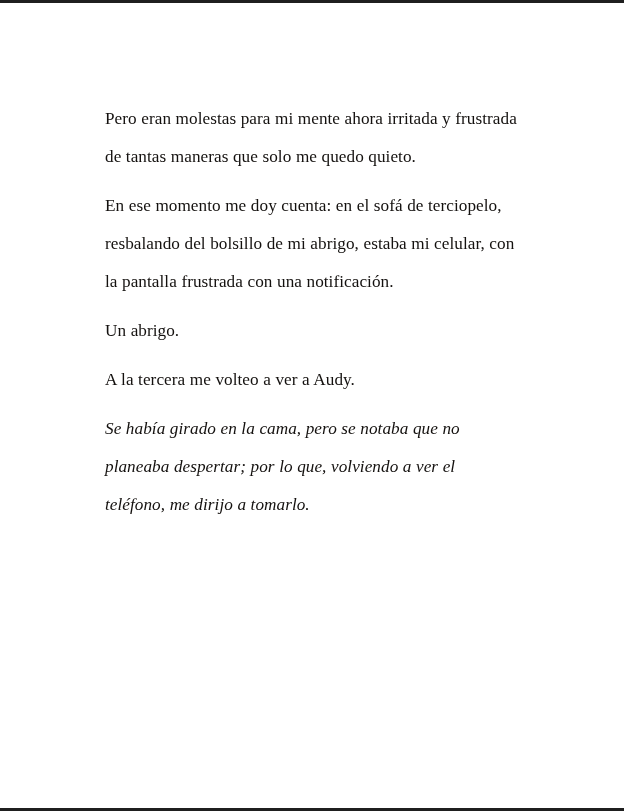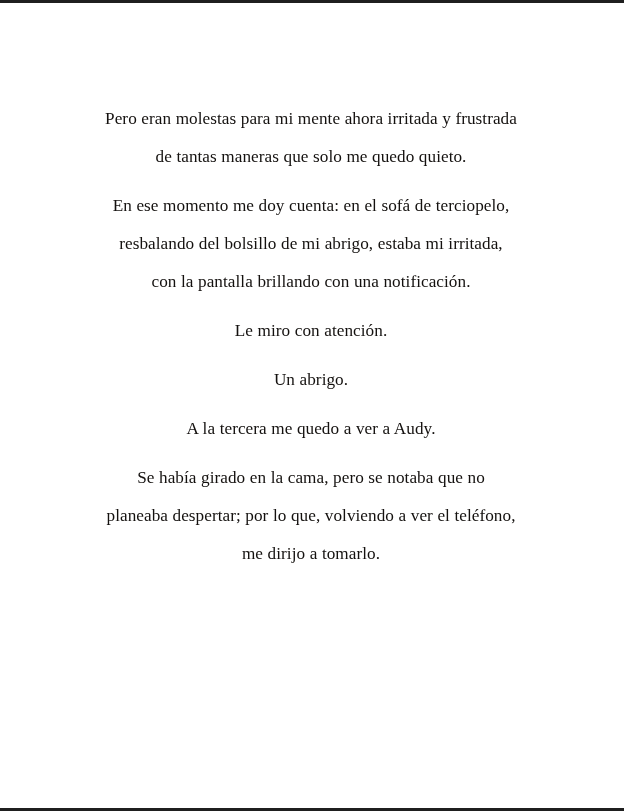--- a/index.html
+++ b/index.html
@@ -37,37 +37,37 @@
 
   .text-block {
     margin: 0;
     padding: 0;
   }
   .text-block p {
     margin: 0 0 11px 0;
     font-size: 17.2px;
     line-height: 38px;
     color: #14110f;
-    text-align: center;
+    text-align: left;
     letter-spacing: 0.05px;
     word-spacing: 0.2px;
   }
   .text-block p:last-child {
     margin-bottom: 0;
+    font-style: italic;
   }
 </style>
 </head>
 <body>
 
 <div class="page-edge-bar top"></div>
 
 <div class="page-body">
   <div class="text-block">
     <p>Pero eran molestas para mi mente ahora irritada y frustrada de tantas maneras que solo me quedo quieto.</p>
-    <p>En ese momento me doy cuenta: en el sofá de terciopelo, resbalando del bolsillo de mi abrigo, estaba mi irritada, con la pantalla brillando con una notificación.</p>
-    <p>Le miro con atención.</p>
+    <p>En ese momento me doy cuenta: en el sofá de terciopelo, resbalando del bolsillo de mi abrigo, estaba mi celular, con la pantalla frustrada con una notificación.</p>
     <p>Un abrigo.</p>
-    <p>A la tercera me quedo a ver a Audy.</p>
+    <p>A la tercera me volteo a ver a Audy.</p>
     <p>Se había girado en la cama, pero se notaba que no planeaba despertar; por lo que, volviendo a ver el teléfono, me dirijo a tomarlo.</p>
   </div>
 </div>
 
 <div class="page-edge-bar bottom"></div>
 
 </body></html>

